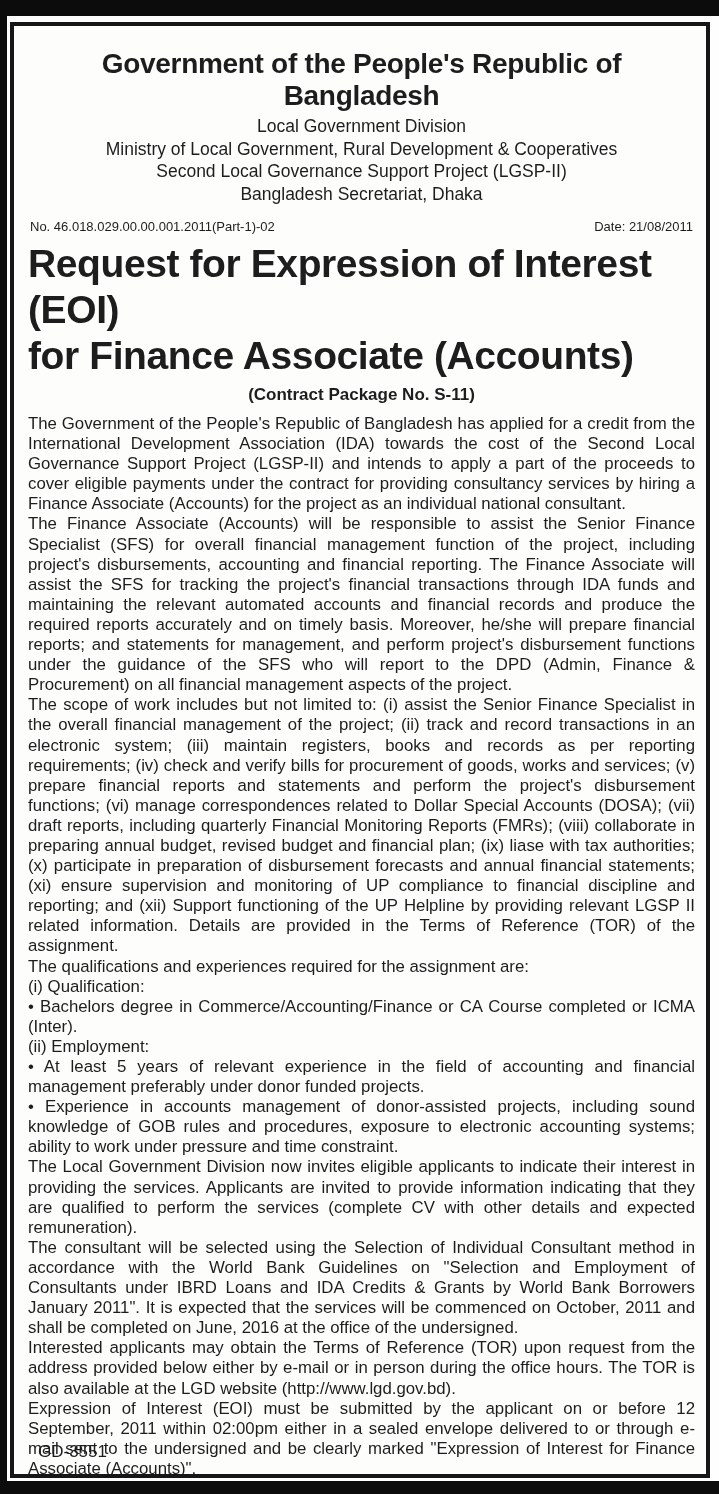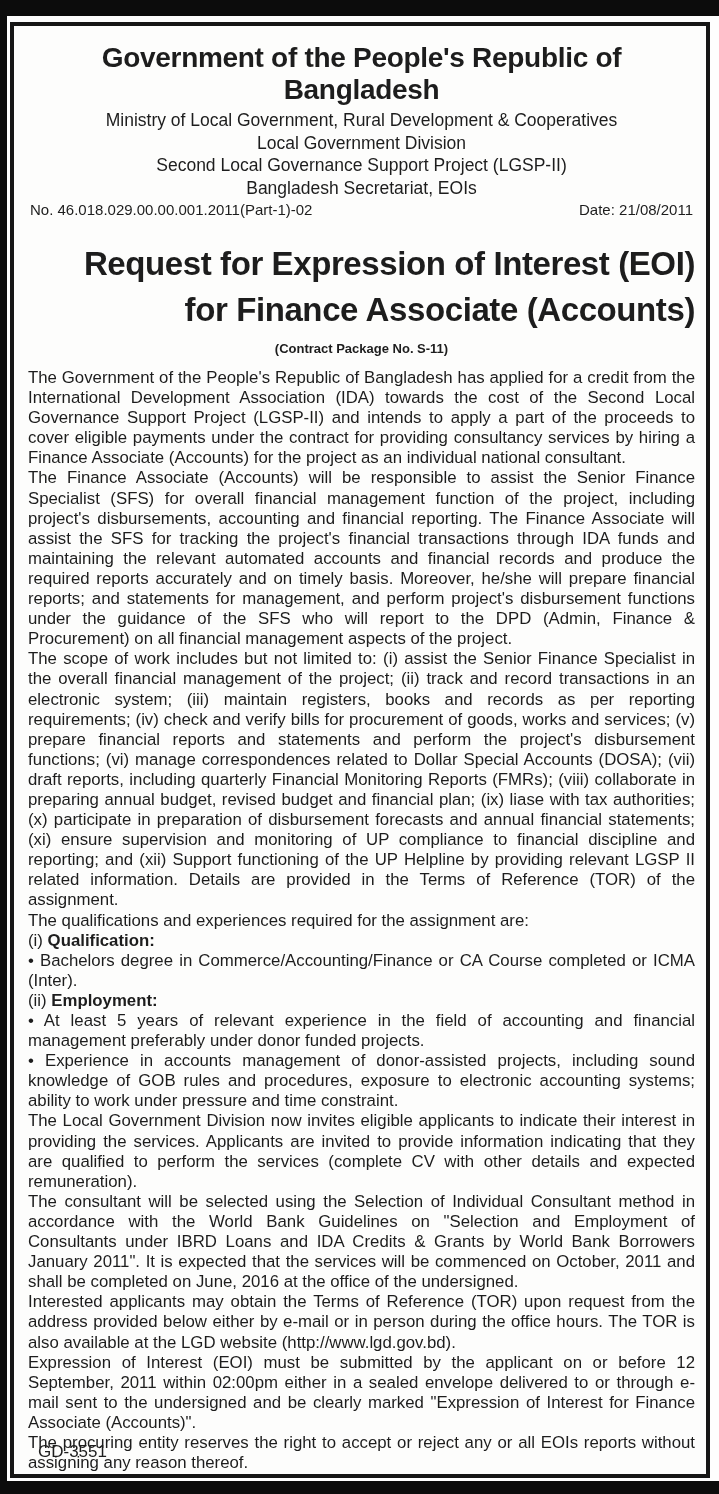--- a/index.html
+++ b/index.html
@@ -2,48 +2,48 @@
 <html><head>
 <meta charset="utf-8">
 <style>
   html,body{margin:0;padding:0;background:#ffffff;}
   .scan{position:relative;width:719px;height:1494px;background:#fefefe;
         font-family:"Liberation Sans",sans-serif;color:#1d1d1d;overflow:hidden;}
   .band-top{position:absolute;top:0;left:0;width:719px;height:16px;background:#0c0c0c;}
   .band-left{position:absolute;top:0;left:0;width:7px;height:1494px;background:#0c0c0c;}
   .band-bottom{position:absolute;bottom:0;left:0;width:719px;height:13px;background:#0c0c0c;}
   .frame{position:absolute;top:22px;left:10px;right:9px;bottom:16px;border:4px solid #161616;
-         background:#fdfdfc;box-sizing:border-box;padding:10px 11px 0 14px;overflow:hidden;}
+         background:#fdfdfc;box-sizing:border-box;padding:16px 11px 0 14px;overflow:hidden;}
   .org{font-size:28px;font-weight:bold;text-align:center;margin:6px 0 3px;letter-spacing:-0.3px;}
   .sub{font-size:17.5px;text-align:center;line-height:22.5px;}
-  .refrow{display:flex;justify-content:space-between;font-size:15px;margin-top:2px;padding:0 2px;}
-  .doc-title{text-align:right;font-weight:bold;font-size:33px;line-height:46px;
-             margin-top:23px;letter-spacing:-0.4px;}
-  .package{text-align:center;font-size:13px;font-weight:bold;line-height:25px;margin-top:3px;}
+  .refrow{display:flex;justify-content:space-between;font-size:13px;margin-top:14px;padding:0 2px;}
+  .doc-title{text-align:left;font-weight:bold;font-size:39px;line-height:46px;
+             margin-top:7px;letter-spacing:-0.4px;}
+  .package{text-align:center;font-size:17px;font-weight:bold;line-height:25px;margin-top:3px;}
   .body-text{margin-top:7px;}
   .para{margin:0;font-size:16.8px;line-height:20.1px;text-align:justify;}
   .signature{width:380px;margin:19px 20px 0 auto;text-align:center;font-size:17.5px;line-height:22px;}
   .sig-line{white-space:nowrap;}
-  .b{font-weight:bold;}
+  .b{font-weight:normal;}
   .gd{position:absolute;left:24px;bottom:12px;font-size:17px;}
 </style>
 </head>
 <body>
 
 <div class="scan">
   <div class="band-top"></div>
   <div class="band-left"></div>
   <div class="band-bottom"></div>
 
   <div class="frame">
     <div class="org">Government of the People's Republic of Bangladesh</div>
+    <div class="sub">Local Government Division</div>
     <div class="sub">Ministry of Local Government, Rural Development &amp; Cooperatives</div>
-    <div class="sub">Local Government Division</div>
     <div class="sub">Second Local Governance Support Project (LGSP-II)</div>
-    <div class="sub">Bangladesh Secretariat, EOIs</div>
+    <div class="sub">Bangladesh Secretariat, Dhaka</div>
 
     <div class="refrow">
       <span>No. 46.018.029.00.00.001.2011(Part-1)-02</span>
       <span>Date: 21/08/2011</span>
     </div>
 
     <div class="doc-title">
       <div>Request for Expression of Interest (EOI)</div>
       <div>for Finance Associate (Accounts)</div>
     </div>

